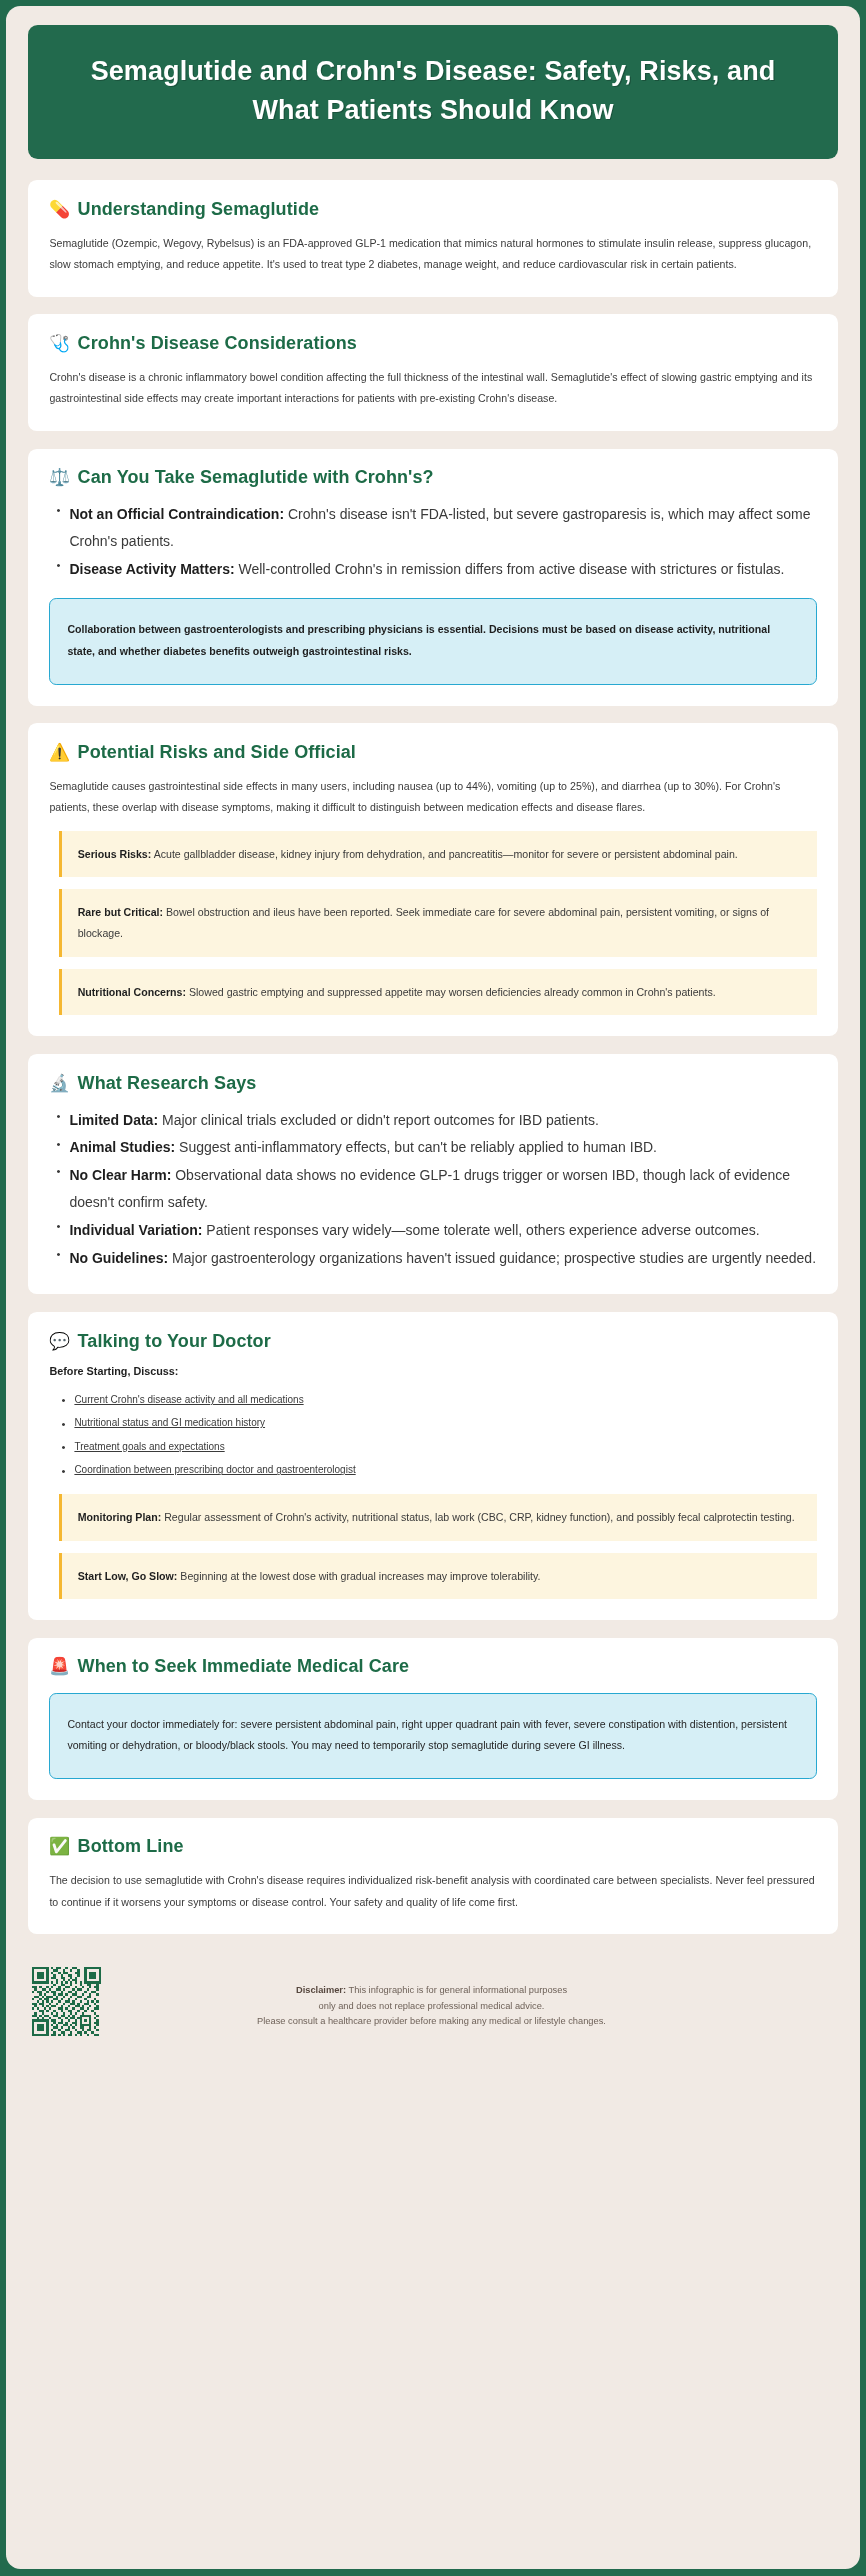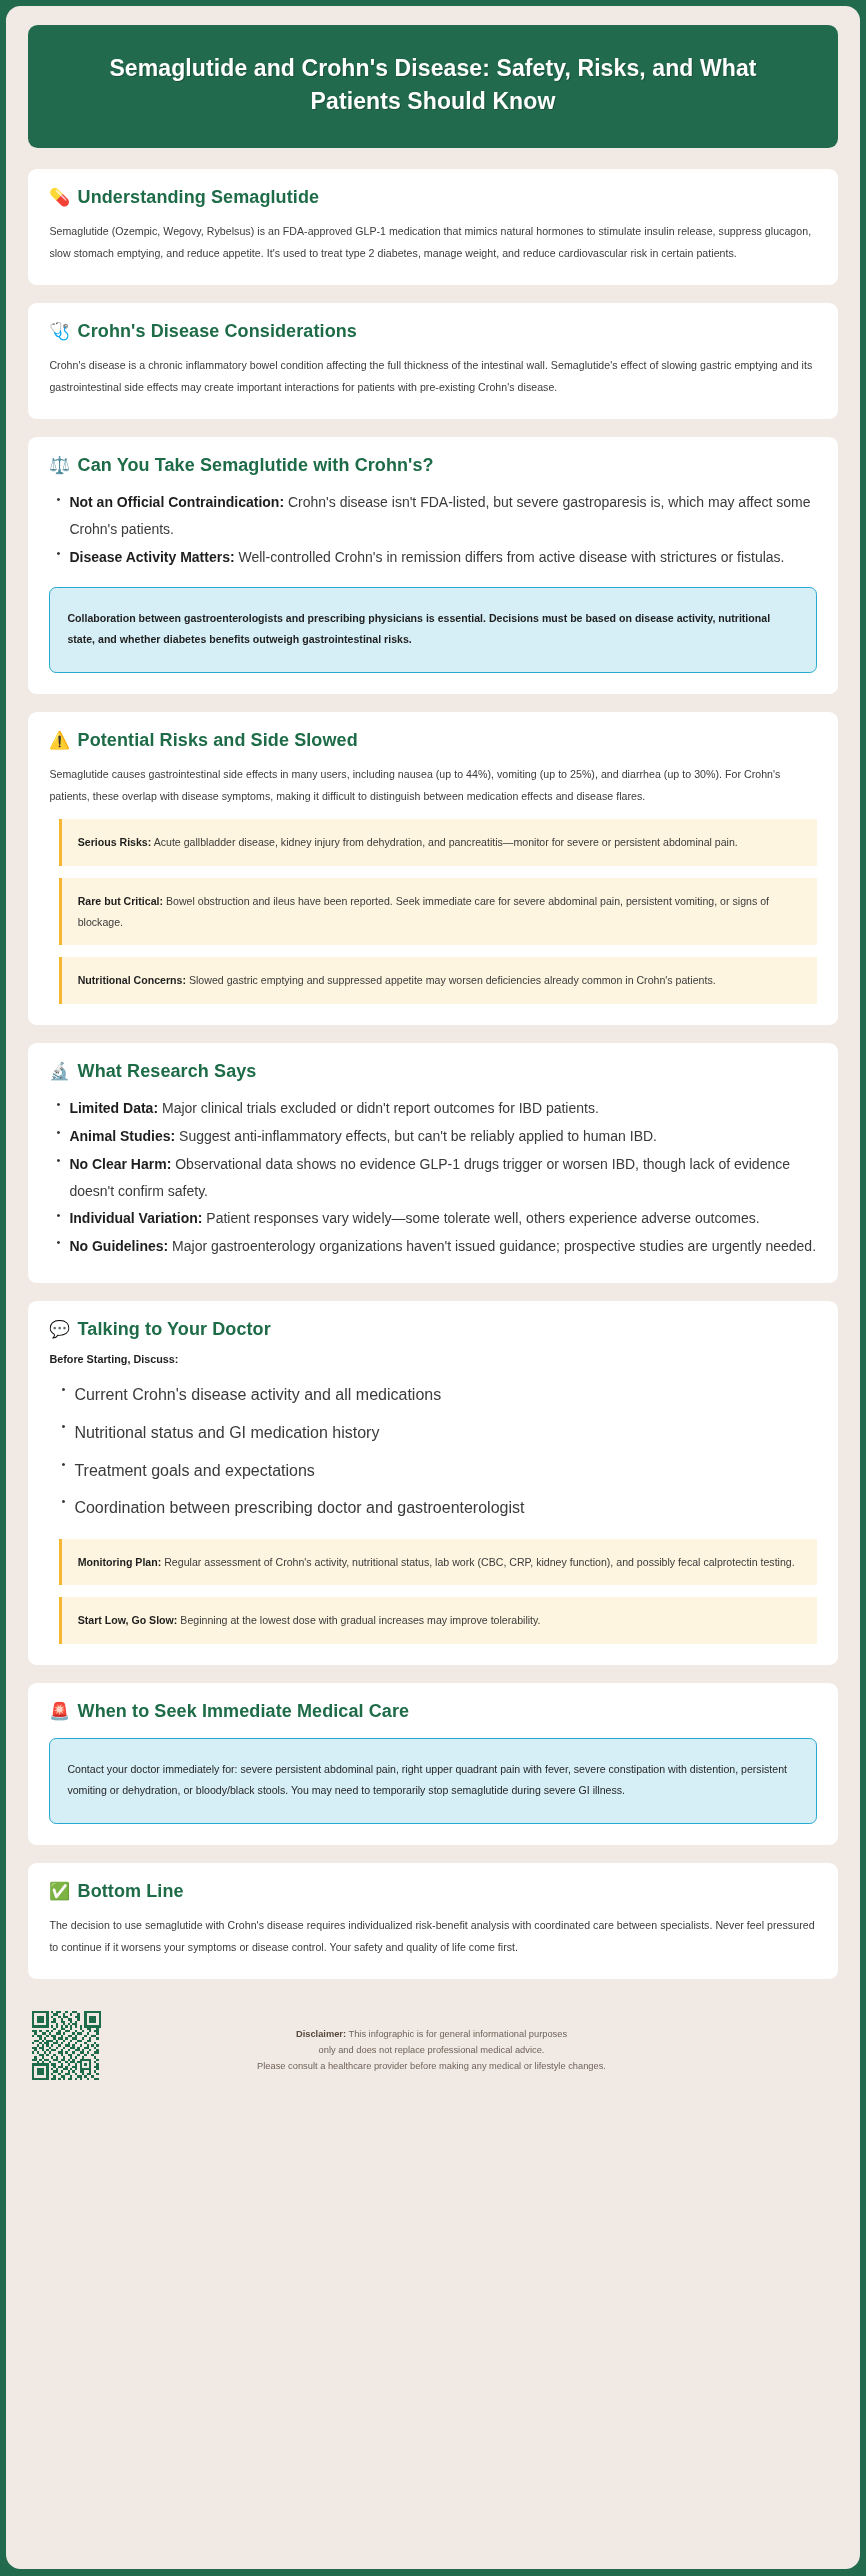--- a/index.html
+++ b/index.html
@@ -28,21 +28,21 @@
 
   
   .banner {
     background: #226A4D;
     border-radius: 9.7px;
     padding: 27px 48px 29px 48px;
     margin-bottom: 21px;
   }
   .banner-title {
     color: #FFFFFF;
-    font-size: 23px;
+    font-size: 27px;
     font-weight: bold;
     line-height: 1.45;
     text-align: center;
     letter-spacing: 0.1px;
     text-shadow: 1.2px 1.2px 0 rgba(0,0,0,0.22);
   }
 
   
   .card {
     background: #FFFFFF;
@@ -103,22 +103,23 @@
     font-size: 11.3px;
     color: #3A3A3A;
   }
   ul.bullets b { color: #1E1E1E; font-weight: bold; }
 
   ul.plain { list-style: none; margin: 11.3px 0 3.2px 0; padding: 0; }
   ul.plain > li {
     position: relative;
     padding-left: 25px;
     color: #3A3A3A;
-    font-size: 16px;
+    font-size: 10px;
     line-height: 2.35;
+    text-decoration: underline;
   }
   ul.plain > li::before {
     content: "•";
     position: absolute;
     left: 12px;
     top: -0.8px;
     font-size: 11.3px;
     color: #3A3A3A;
   }
 
@@ -213,21 +214,21 @@
       <ul class="bullets">
         <li><b>Not an Official Contraindication:</b> <span>Crohn's disease isn't FDA-listed, but severe gastroparesis is, which may affect some Crohn's patients.</span></li>
         <li><b>Disease Activity Matters:</b> <span>Well-controlled Crohn's in remission differs from active disease with strictures or fistulas.</span></li>
       </ul>
       <div class="callout-cyan">Collaboration between gastroenterologists and prescribing physicians is essential. Decisions must be based on disease activity, nutritional state, and whether diabetes benefits outweigh gastrointestinal risks.</div>
     </div>
 
     <div class="card">
       <div class="card-head">
         <span class="card-icon">⚠️</span>
-        <span class="card-title">Potential Risks and Side Slowed</span>
+        <span class="card-title">Potential Risks and Side Official</span>
       </div>
       <div class="body-text">Semaglutide causes gastrointestinal side effects in many users, including nausea (up to 44%), vomiting (up to 25%), and diarrhea (up to 30%). For Crohn's patients, these overlap with disease symptoms, making it difficult to distinguish between medication effects and disease flares.</div>
       <div class="note-yellow"><b>Serious Risks:</b> <span>Acute gallbladder disease, kidney injury from dehydration, and pancreatitis—monitor for severe or persistent abdominal pain.</span></div>
       <div class="note-yellow"><b>Rare but Critical:</b> <span>Bowel obstruction and ileus have been reported. Seek immediate care for severe abdominal pain, persistent vomiting, or signs of blockage.</span></div>
       <div class="note-yellow"><b>Nutritional Concerns:</b> <span>Slowed gastric emptying and suppressed appetite may worsen deficiencies already common in Crohn's patients.</span></div>
     </div>
 
     <div class="card">
       <div class="card-head">
         <span class="card-icon">🔬</span>

